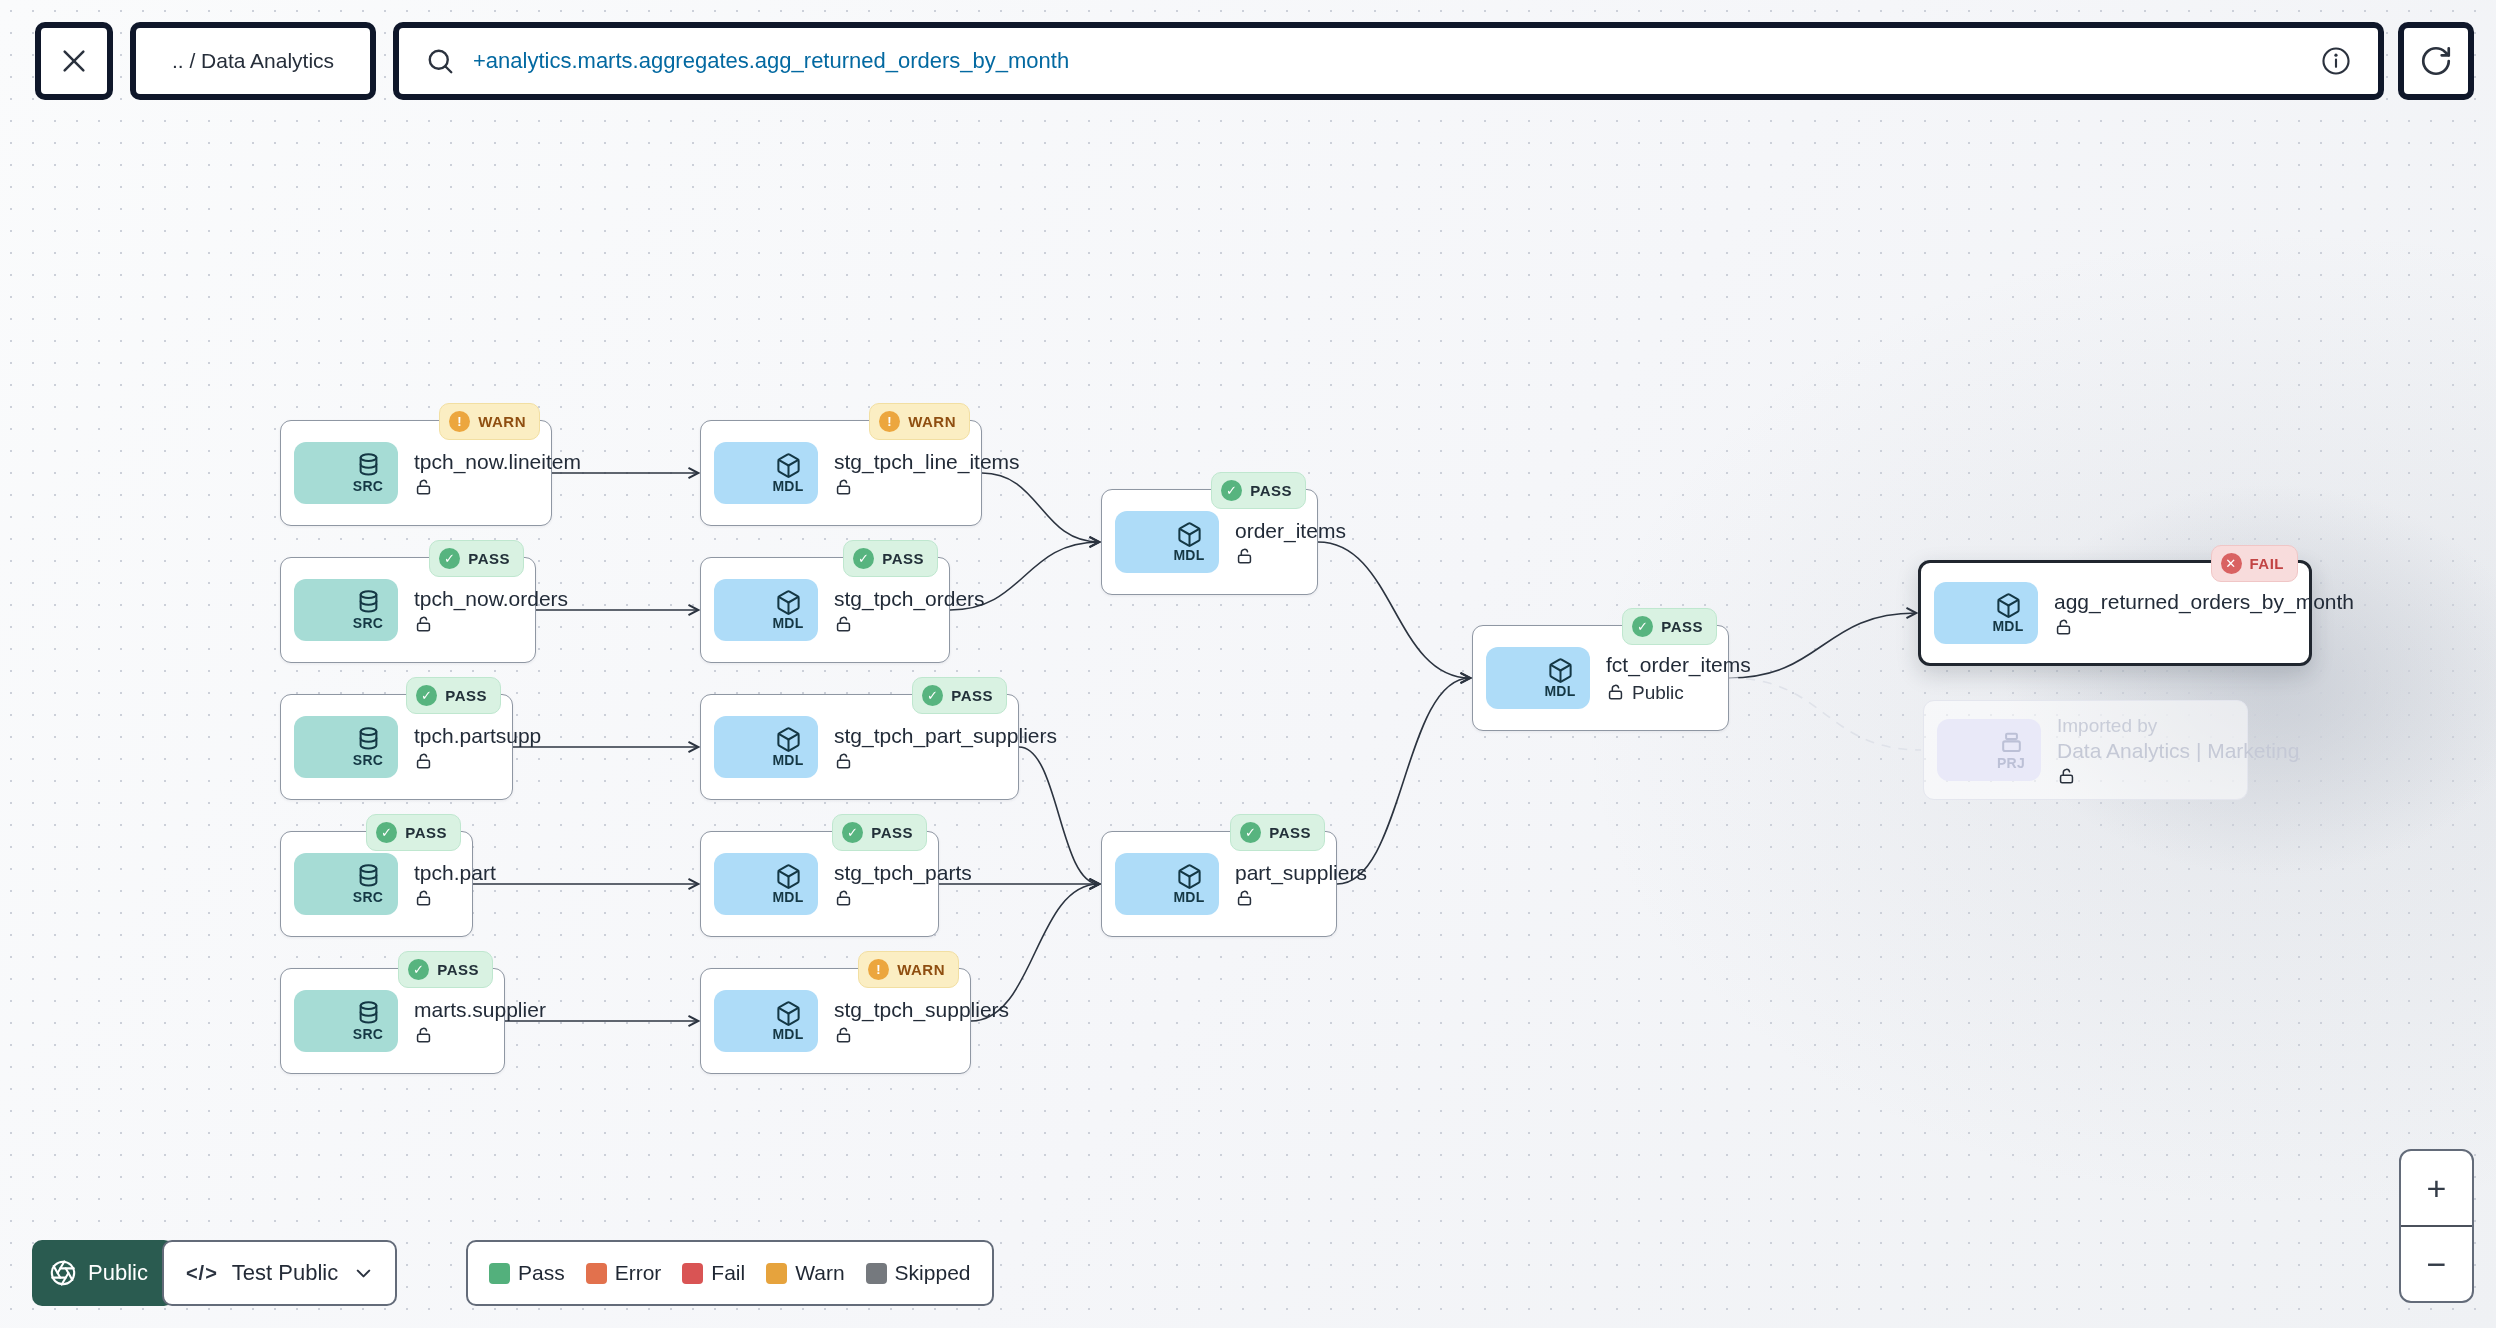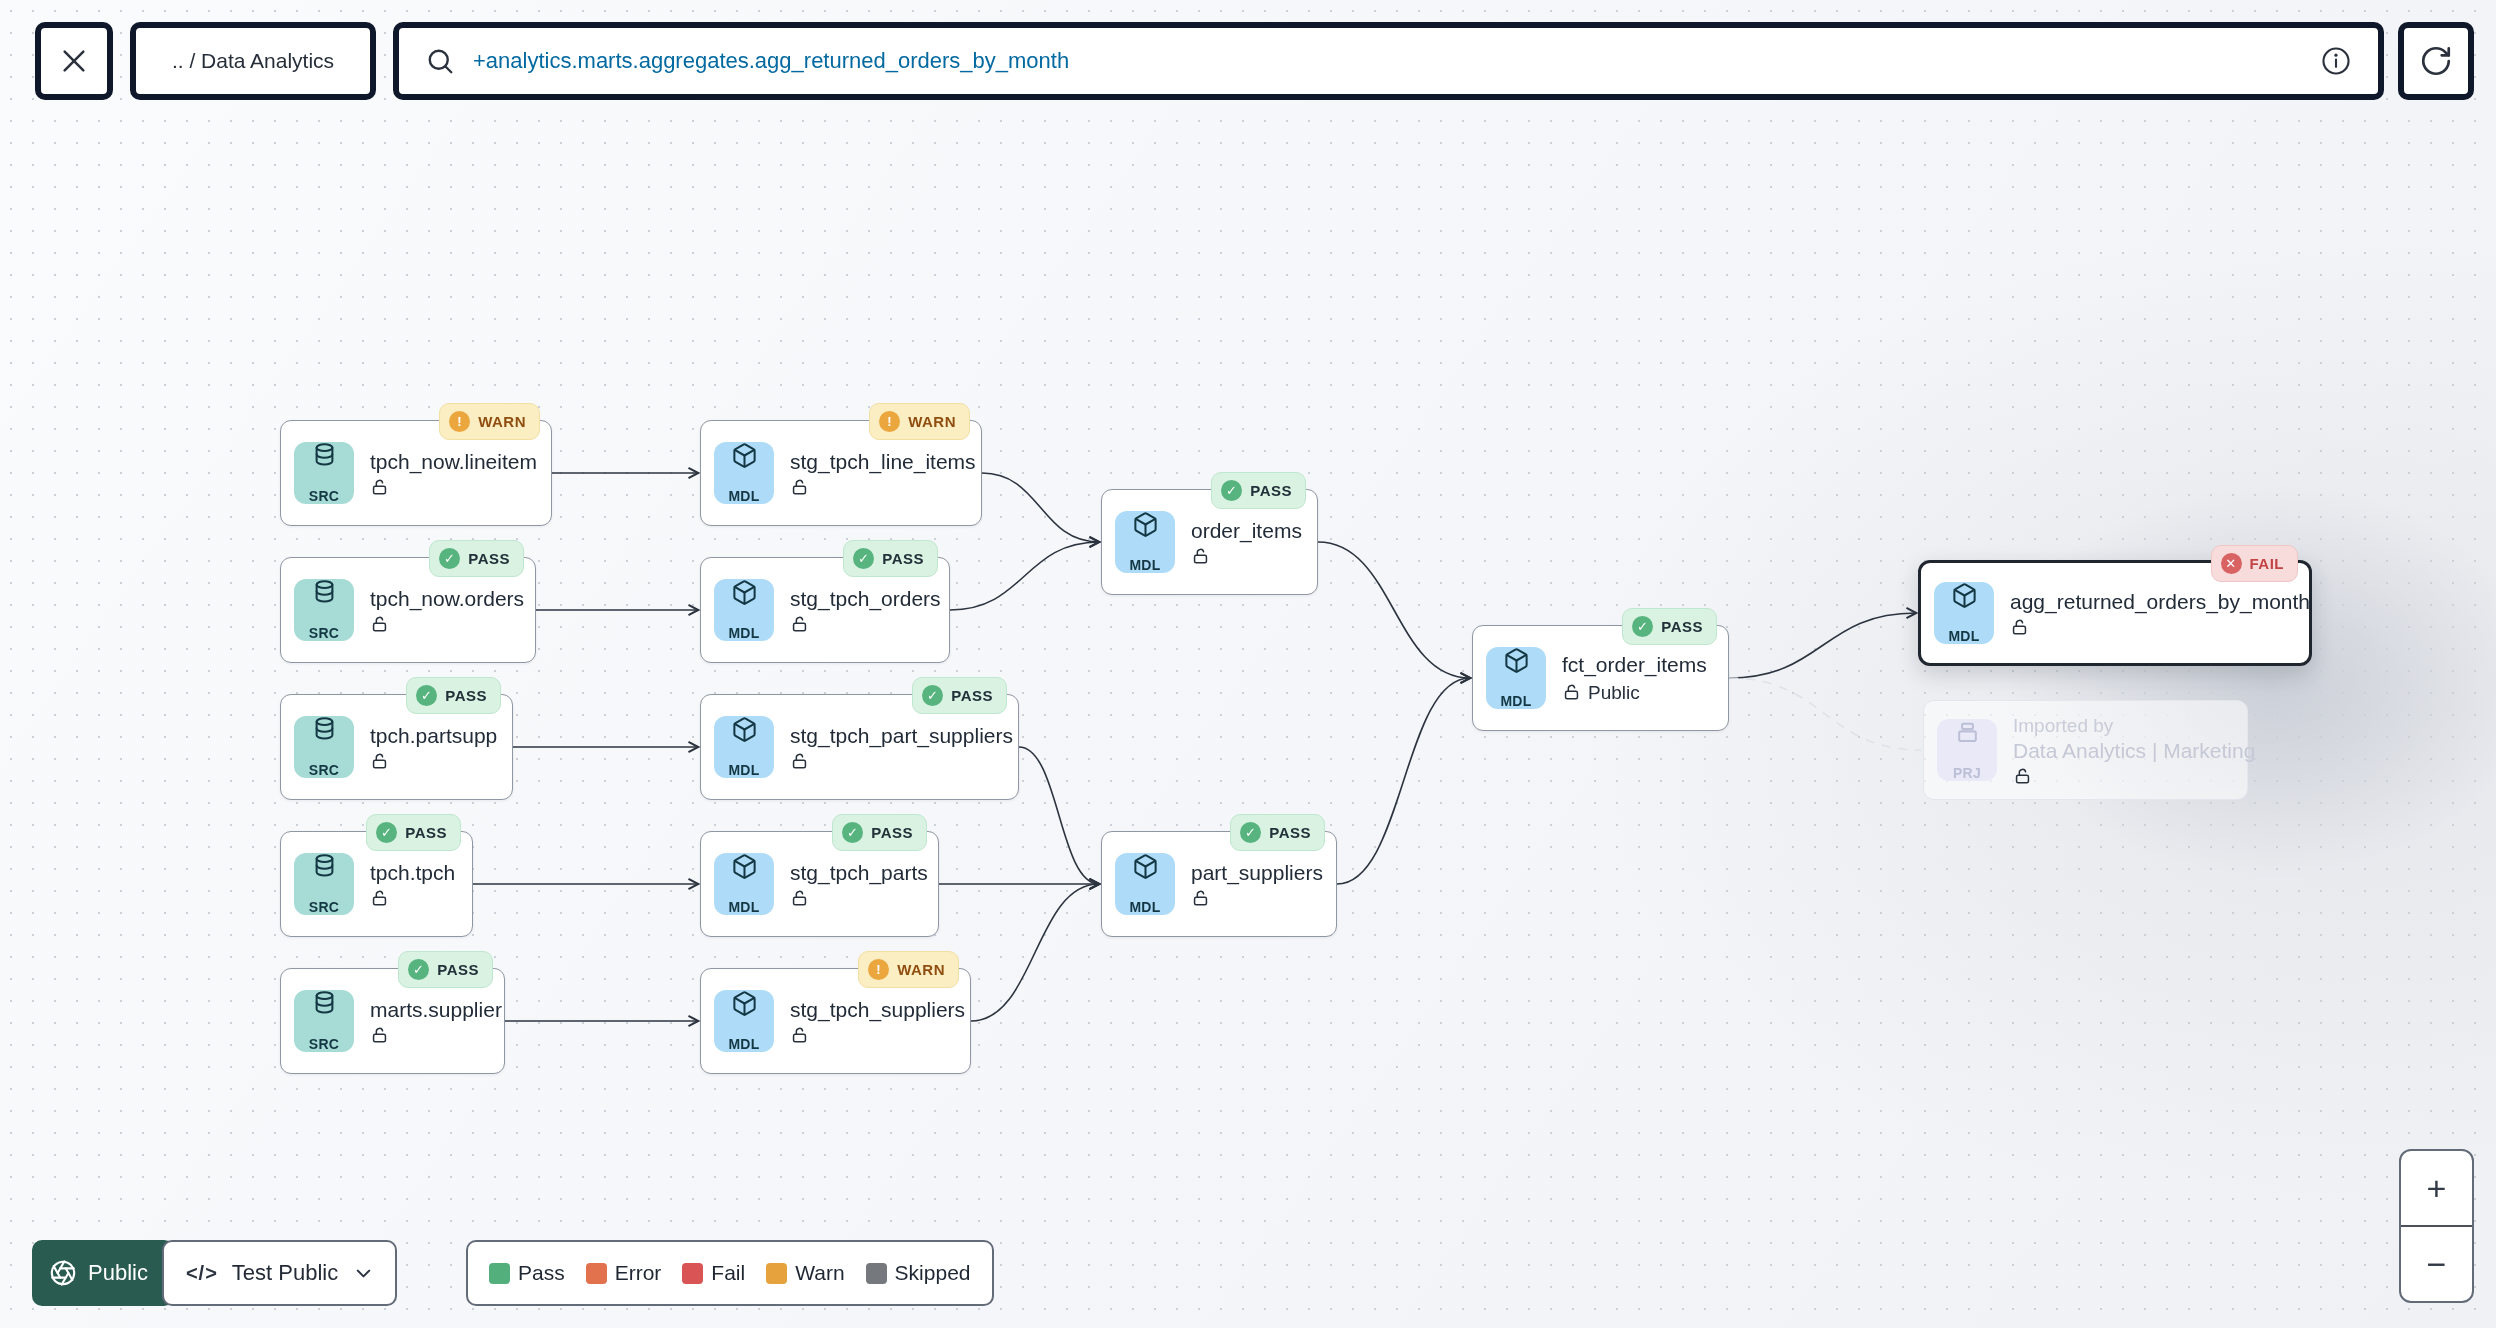--- a/index.html
+++ b/index.html
@@ -36,21 +36,21 @@
   #node-layer{position:absolute;left:0;top:0;width:100%;height:100%;z-index:2;}
   .node{
     position:absolute;background:#fff;border:1.6px solid #8f97a3;border-radius:11px;
     display:flex;align-items:center;gap:16px;padding:0 16px 0 13px;box-sizing:border-box;
     box-shadow:0 1px 3px rgba(25,35,55,0.07);
   }
   .node.selected{border:3px solid #20262f;border-radius:12px;box-shadow:0 8px 22px rgba(30,38,52,0.18);}
   .node.ghost{background:rgba(255,255,255,0.55);border-color:#e4e6ee;box-shadow:none;}
   .kind{
     width:60px;height:62px;border-radius:12px;flex:0 0 auto;
-    display:flex;flex-direction:column;align-items:center;justify-content:space-between;
+    display:flex;flex-direction:column;align-items:center;justify-content:center;padding-left:44px;
   }
   .kind svg{display:block;}
   .kind-label{font-size:14px;font-weight:bold;margin-top:-1px;letter-spacing:.3px;}
   .node-texts{display:flex;flex-direction:column;justify-content:center;line-height:1.25;white-space:nowrap;}
   .node-pre{font-size:19px;color:#c9cdd9;}
   .node-label{font-size:21px;color:#222b38;}
   .node.ghost .node-label{color:#c5c9d6;}
   .node-sub{display:flex;align-items:center;gap:7px;font-size:19px;color:#28303c;margin-top:3px;}
   .badge{
     position:absolute;top:-18px;right:11px;height:37px;border-radius:10px;
@@ -354,21 +354,21 @@
       <span class="badge-label">PASS</span>
     </span>
     <span class="kind" style="background: rgb(166, 220, 213); color: rgb(20, 55, 68);">
       <svg width="27" height="27">
           <use href="#i-database"></use>
         </svg>
       <span class="kind-label">SRC</span>
     </span>
     <span class="node-texts">
 
-      <span class="node-label">tpch.tpch</span>
+      <span class="node-label">tpch.part</span>
       <span class="node-sub" hidden="">
         <svg width="19" height="19">
             <use href="#i-lock-open"></use>
           </svg>
         <span class="sub-text"></span>
       </span>
     </span>
   </div>
 
   <div class="node" style="left: 700px; top: 831px; width: 239px; height: 106px;">

